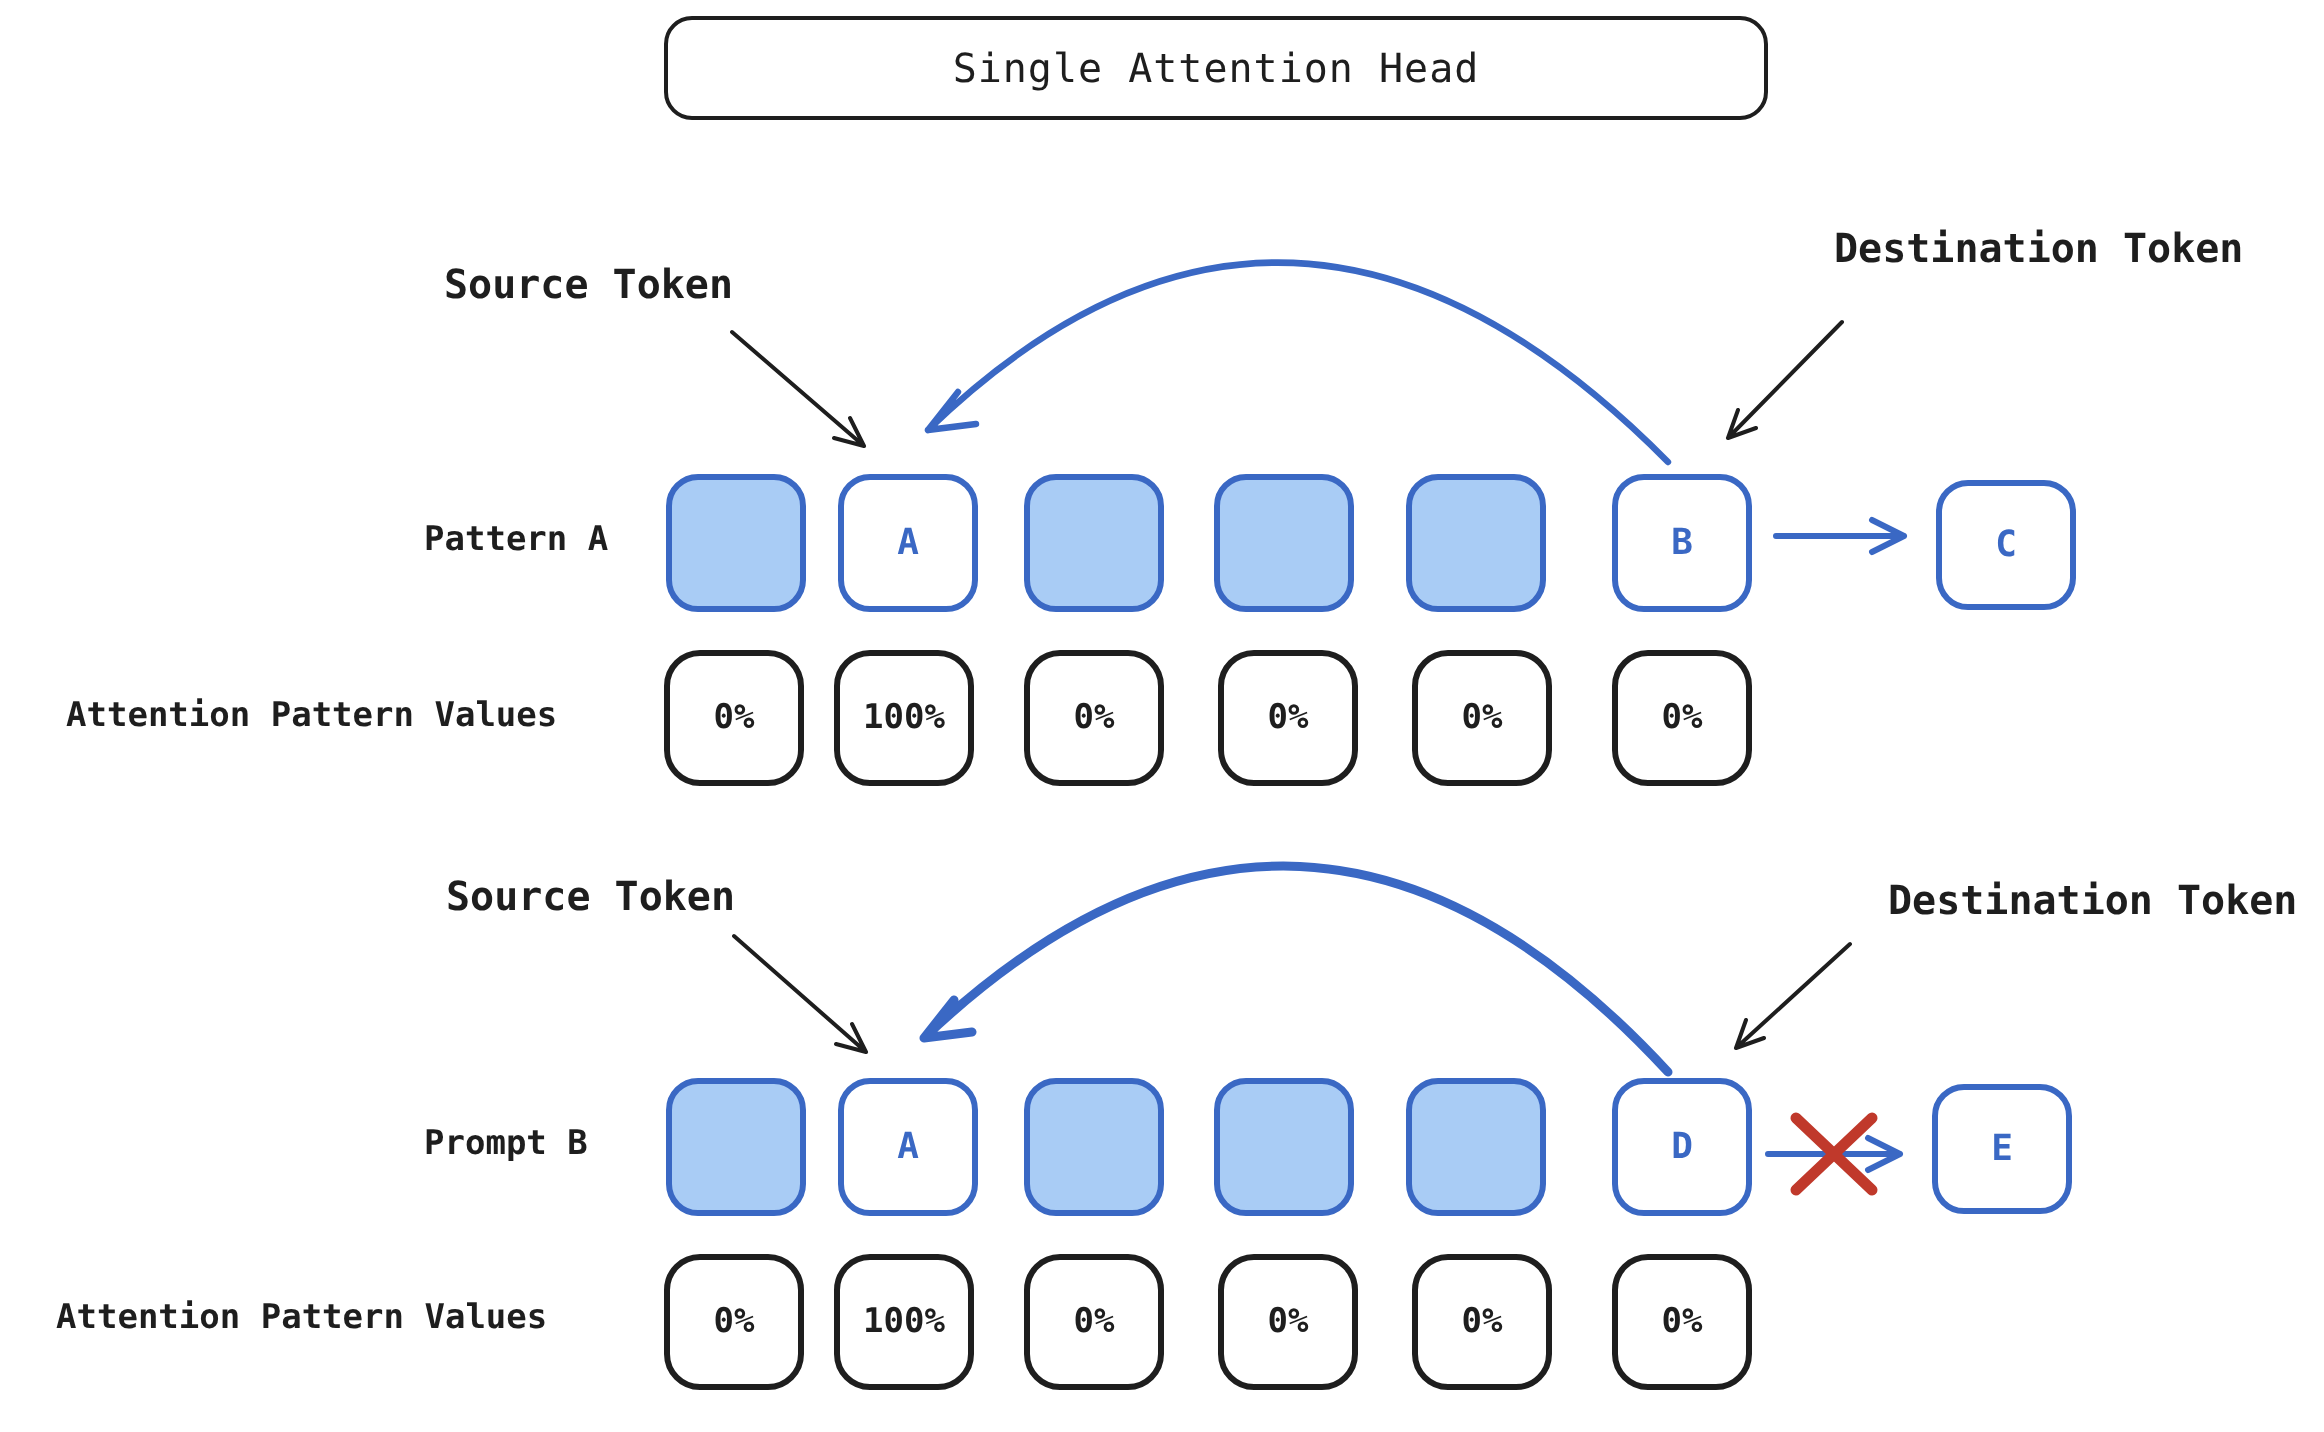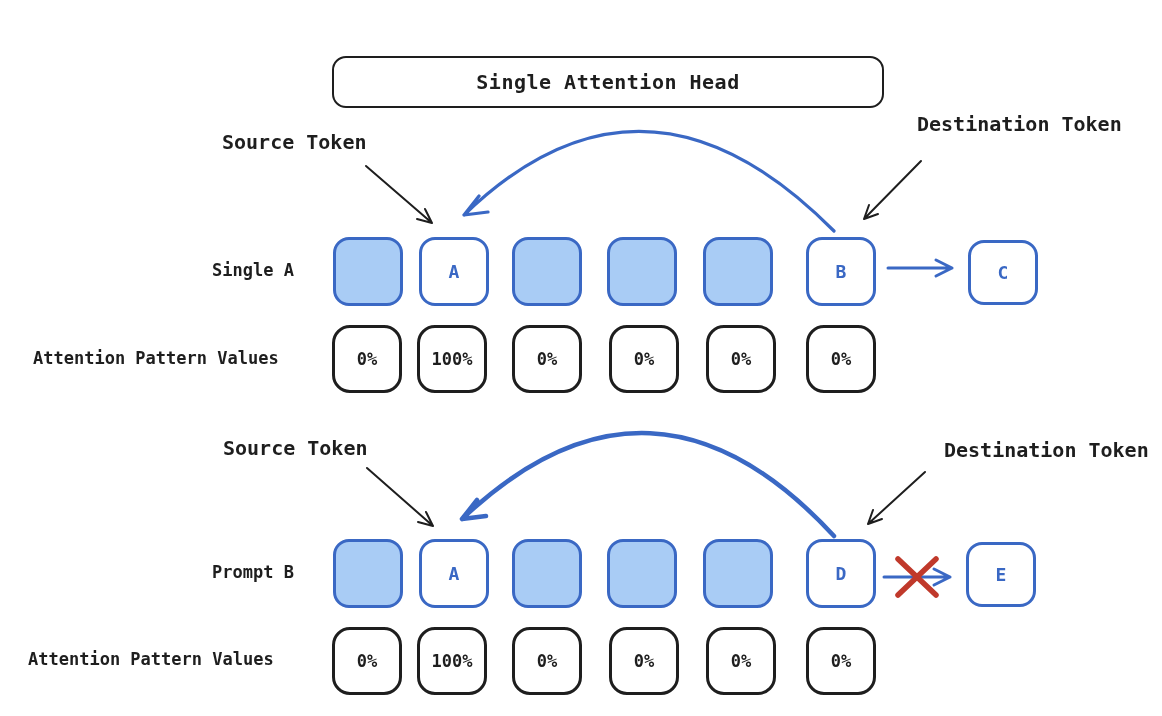--- a/index.html
+++ b/index.html
@@ -5,21 +5,21 @@
   html,body{margin:0;padding:0;background:#ffffff;}
   #canvas{
     position:relative;width:1162px;height:716px;background:#ffffff;overflow:hidden;
     font-family:"DejaVu Sans Mono","Liberation Mono",monospace;color:#1e1e1e;
   }
   #arrows{position:absolute;left:0;top:0;pointer-events:none;}
   .titlebox{
     position:absolute;left:332px;top:8px;width:548px;height:48px;
     border:2.5px solid #1e1e1e;border-radius:14px;background:#ffffff;
     display:flex;align-items:center;justify-content:center;
-    font-size:20px;font-weight:bold;letter-spacing:.5px;margin-top:48px;
+    font-size:20px;font-weight:normal;letter-spacing:.5px;
   }
   .lbl{position:absolute;white-space:nowrap;}
   .lbl.big{font-size:20px;font-weight:bold;}
   .lbl.small{font-size:17px;font-weight:bold;}
   .tok{
     position:absolute;width:64px;height:63px;border-radius:16px;
     border:3px solid #3a68c4;background:#ffffff;
     display:flex;align-items:center;justify-content:center;
   }
   .tok.blue{background:#a9ccf5;}
@@ -57,21 +57,21 @@
 
     <path d="M925 472 L868 524 M882 519 L868 524 M873 510 L868 524" fill="none" stroke="#1e1e1e" stroke-width="2" stroke-linecap="round"></path>
   </svg>
 
   <div class="titlebox">
     <span>Single Attention Head</span>
   </div>
 
   <div class="lbl big" style="left:222px;top:130px">Source Token</div>
   <div class="lbl big" style="left:917px;top:112px">Destination Token</div>
-  <div class="lbl small" style="left:212px;top:260px;width:80px;text-align:right">Single A</div>
+  <div class="lbl small" style="left:212px;top:260px;width:80px;text-align:right">Pattern A</div>
 
   <div class="tok blue" style="left:333px;top:237px"></div>
   <div class="tok" style="left:419px;top:237px">
     <span class="tlet">A</span>
   </div>
   <div class="tok blue" style="left:512px;top:237px"></div>
   <div class="tok blue" style="left:607px;top:237px"></div>
   <div class="tok blue" style="left:703px;top:237px"></div>
   <div class="tok" style="left:806px;top:237px">
     <span class="tlet">B</span>

